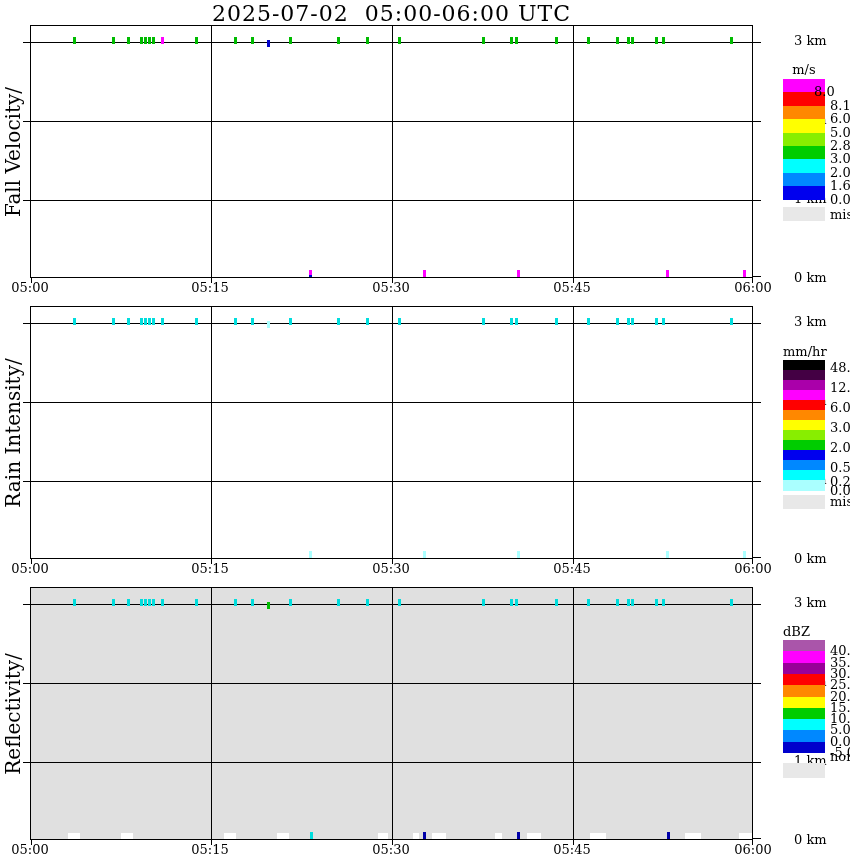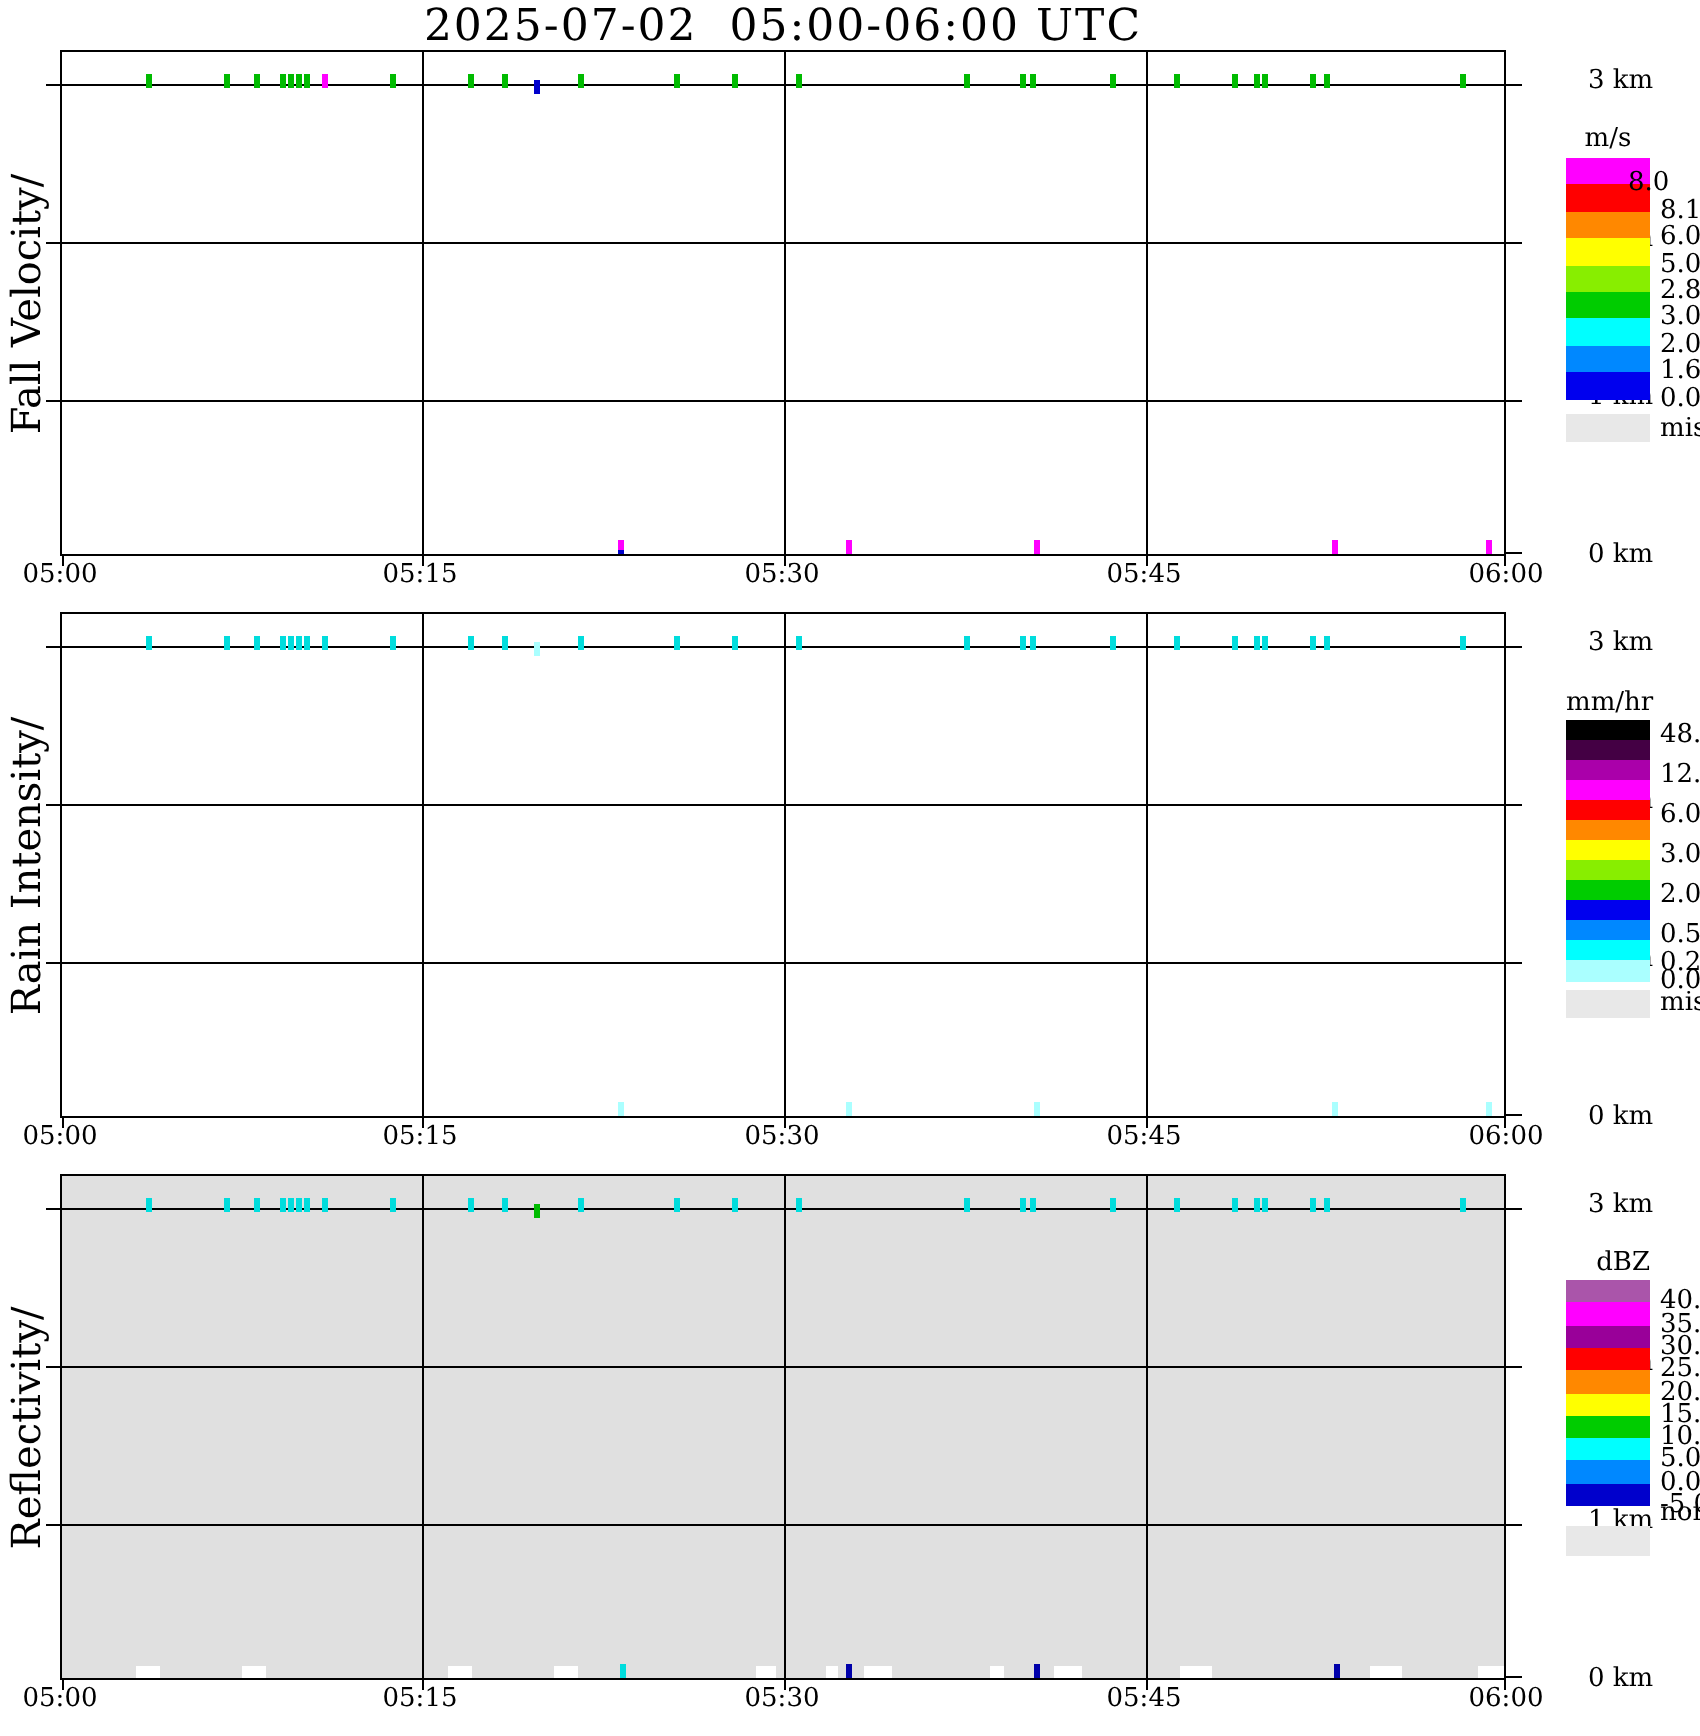--- a/index.html
+++ b/index.html
@@ -280,21 +280,21 @@
       <div style="position: absolute; left: 47px; top: 57px; font-size: 13px; line-height: 13px; white-space: nowrap;">6.0</div>
       <div style="position: absolute; left: 47px; top: 77px; font-size: 13px; line-height: 13px; white-space: nowrap;">3.0</div>
       <div style="position: absolute; left: 47px; top: 97px; font-size: 13px; line-height: 13px; white-space: nowrap;">2.0</div>
       <div style="position: absolute; left: 47px; top: 117px; font-size: 13px; line-height: 13px; white-space: nowrap;">0.5</div>
       <div style="position: absolute; left: 47px; top: 131px; font-size: 13px; line-height: 13px; white-space: nowrap;">0.2</div>
       <div style="position: absolute; left: 47px; top: 140px; font-size: 13px; line-height: 13px; white-space: nowrap;">0.0</div>
       <div style="position: absolute; left: 0px; top: 151px; width: 42px; height: 14px; background: rgb(232, 232, 232);"></div>
       <div style="position: absolute; left: 47px; top: 151px; font-size: 13px; line-height: 13px; white-space: nowrap;">miss</div>
     </div>
   <div class="colorbar" style="top:624px">
-      <div style="position: absolute; left: 0px; top: 0px; width: 42px; text-align: right; font-size: 13px; white-space: nowrap;">dBZ</div>
+      <div style="position: absolute; left: 0px; top: 0px; width: 42px; text-align: left; font-size: 13px; white-space: nowrap;">dBZ</div>
       <div style="position: absolute; left: 0px; top: 16px; width: 42px; height: 11.8px; background: rgb(170, 85, 170);"></div>
       <div style="position: absolute; left: 0px; top: 27.3px; width: 42px; height: 11.8px; background: rgb(255, 0, 255);"></div>
       <div style="position: absolute; left: 0px; top: 38.6px; width: 42px; height: 11.8px; background: rgb(153, 0, 153);"></div>
       <div style="position: absolute; left: 0px; top: 49.9px; width: 42px; height: 11.8px; background: rgb(255, 0, 0);"></div>
       <div style="position: absolute; left: 0px; top: 61.2px; width: 42px; height: 11.8px; background: rgb(255, 136, 0);"></div>
       <div style="position: absolute; left: 0px; top: 72.5px; width: 42px; height: 11.8px; background: rgb(255, 255, 0);"></div>
       <div style="position: absolute; left: 0px; top: 83.8px; width: 42px; height: 11.8px; background: rgb(0, 204, 0);"></div>
       <div style="position: absolute; left: 0px; top: 95.1px; width: 42px; height: 11.8px; background: rgb(0, 255, 255);"></div>
       <div style="position: absolute; left: 0px; top: 106.4px; width: 42px; height: 11.8px; background: rgb(0, 136, 255);"></div>
       <div style="position: absolute; left: 0px; top: 117.7px; width: 42px; height: 11.8px; background: rgb(0, 0, 204);"></div>

